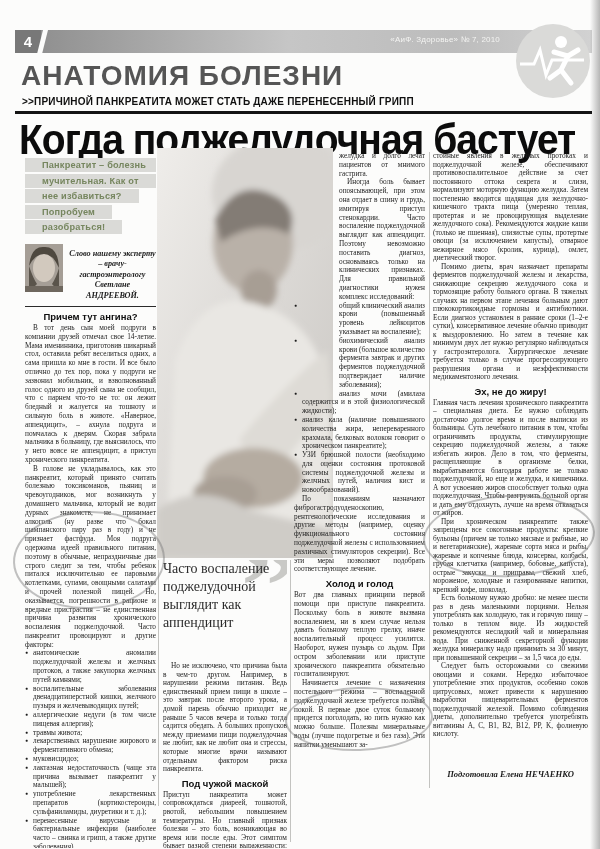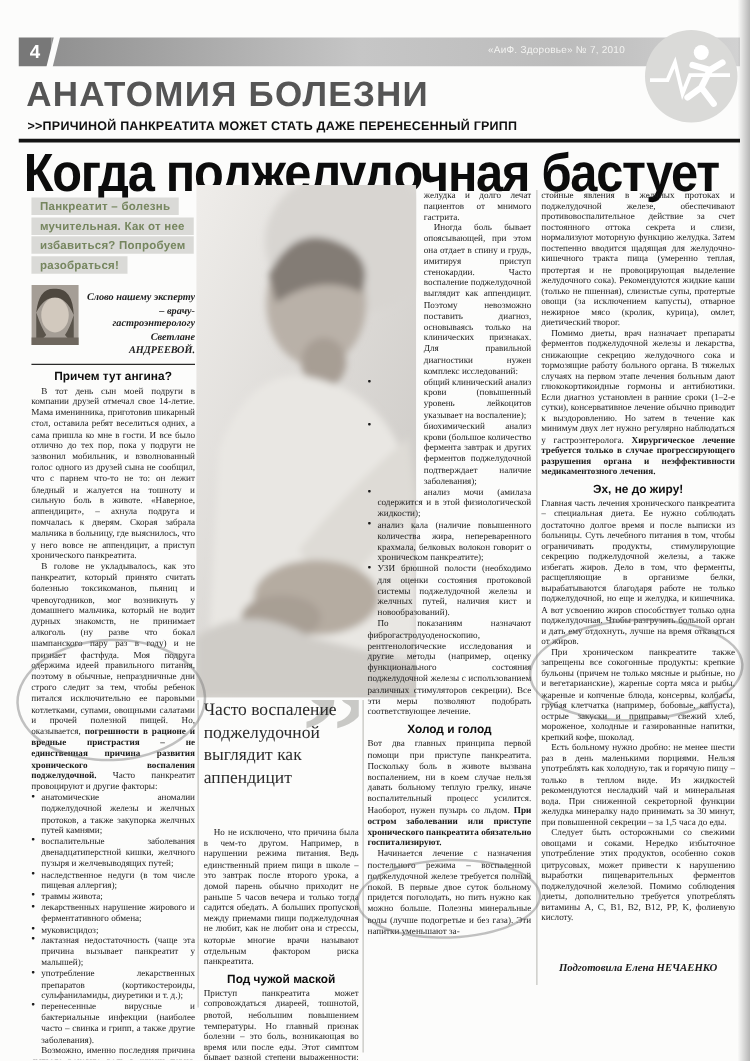--- a/index.html
+++ b/index.html
@@ -29,26 +29,26 @@
   .c1{left:25px;top:156px;width:131px;height:692px;overflow:hidden;}
   .c2{left:163px;top:560px;width:124px;height:288px;overflow:hidden;line-height:8.6px;}
   .c3{left:294px;top:152px;width:131px;height:696px;overflow:hidden;}
   .c4{left:433px;top:152px;width:155px;height:612px;overflow:hidden;line-height:8.5px;}
   .p{margin:0;text-indent:8px;}
   .p0{margin:0;text-indent:0;}
   .hd{font-family:"Liberation Sans",sans-serif;font-weight:bold;font-size:9.5px;line-height:11px;
       margin:4px 0 2px;text-align:center;color:#0e0e0e;}
   .li{position:relative;margin:0;padding-left:8px;text-indent:0;}
   .li::before{content:"\25CF";position:absolute;left:0;top:0;font-size:5px;}
-  .bld{font-weight:bold;}
+  .bld{font-weight:normal;}
   
   .lead{font-family:"Liberation Sans",sans-serif;font-size:9.2px;line-height:15.5px;font-weight:bold;
         letter-spacing:.2px;text-align:left;margin:2px 0 8px;}
-  .lead span{padding:2px 7px;-webkit-box-decoration-break:clone;box-decoration-break:clone;}
-  .expert{display:flex;gap:6px;margin-bottom:5px;text-align:right;}
+  .lead span{padding:2px 17px;-webkit-box-decoration-break:clone;box-decoration-break:clone;}
+  .expert{display:flex;gap:6px;margin-bottom:5px;text-align:center;}
   .expert-photo{width:38px;height:48px;flex:none;}
   .expert-text{font-weight:bold;font-style:italic;font-size:8.2px;line-height:10.5px;color:#222;padding-top:5px;}
   .sep{height:1px;background:#2a2a2a;margin:4px 0 3px;}
   
   .photo{position:absolute;left:157px;top:148px;width:176px;height:410px;}
   .wrapblock{float:left;width:45px;height:238px;}
   
   .pq{position:relative;margin:0 0 6px;height:96px;}
   .pq-glyph{position:absolute;right:-10px;top:-30px;font-size:112px;line-height:1;font-weight:bold;
             font-family:"Liberation Serif",serif;z-index:0;}
@@ -104,21 +104,21 @@
       <div class="expert-text">Слово нашему эксперту – врачу-гастроэнтерологу Светлане АНДРЕЕВОЙ.</div>
     </div>
     <div class="sep"></div>
     <div class="hd">Причем тут ангина?</div>
     <p class="p">В тот день сын моей подруги в компании друзей отмечал свое 14-летие. Мама именинника, приготовив шикарный стол, оставила ребят веселиться одних, а сама пришла ко мне в гости. И все было отлично до тех пор, пока у подруги не зазвонил мобильник, и взволнованный голос одного из друзей сына не сообщил, что с парнем что-то не то: он лежит бледный и жалуется на тошноту и сильную боль в животе. «Наверное, аппендицит», – ахнула подруга и помчалась к дверям. Скорая забрала мальчика в больницу, где выяснилось, что у него вовсе не аппендицит, а приступ хронического панкреатита.</p>
     <p class="p"><span>В голове не укладывалось, как это панкреатит, который принято считать болезнью токсикоманов, пьяниц и чревоугодников, мог возникнуть у домашнего мальчика, который не водит дурных знакомств, не принимает алкоголь (ну разве что бокал шампанского пару раз в году) и не признает фастфуда. Моя подруга одержима идеей правильного питания, поэтому в обычные, непраздничные дни строго следит за тем, чтобы ребенок питался исключительно ее паровыми котлетками, супами, овощными салатами и прочей полезной пищей. Но, оказывается,</span>
       <b class="bld">погрешности в рационе и вредные пристрастия – не единственная причина развития хронического воспаления поджелудочной.</b>
       <span>Часто панкреатит провоцируют и другие факторы:</span></p>
     <div class="li">анатомические аномалии поджелудочной железы и желчных протоков, а также закупорка желчных путей камнями;</div>
     <div class="li">воспалительные заболевания двенадцатиперстной кишки, желчного пузыря и желчевыводящих путей;</div>
-    <div class="li">наследственное недуги (в том числе пищевая аллергия);</div>
+    <div class="li">аллергические недуги (в том числе пищевая аллергия);</div>
     <div class="li">травмы живота;</div>
     <div class="li">лекарственных нарушение жирового и ферментативного обмена;</div>
     <div class="li">муковисцидоз;</div>
     <div class="li">лактазная недостаточность (чаще эта причина вызывает панкреатит у малышей);</div>
     <div class="li">употребление лекарственных препаратов (кортикостероиды, сульфаниламиды, диуретики и т. д.);</div>
     <div class="li">перенесенные вирусные и бактериальные инфекции (наиболее часто – свинка и грипп, а также другие заболевания).</div>
     <p class="p">Возможно, именно последняя причина сыграла роковую роль в жизни парня. Подросток не так давно переболел тяжелой ангиной, которая могла дать осложнение на поджелудочную. А тут еще банкет с обилием непривычных, тяжелых для пищеварения продуктов. Вот и результат!</p>
   </div>
 
   <div class="photo">

